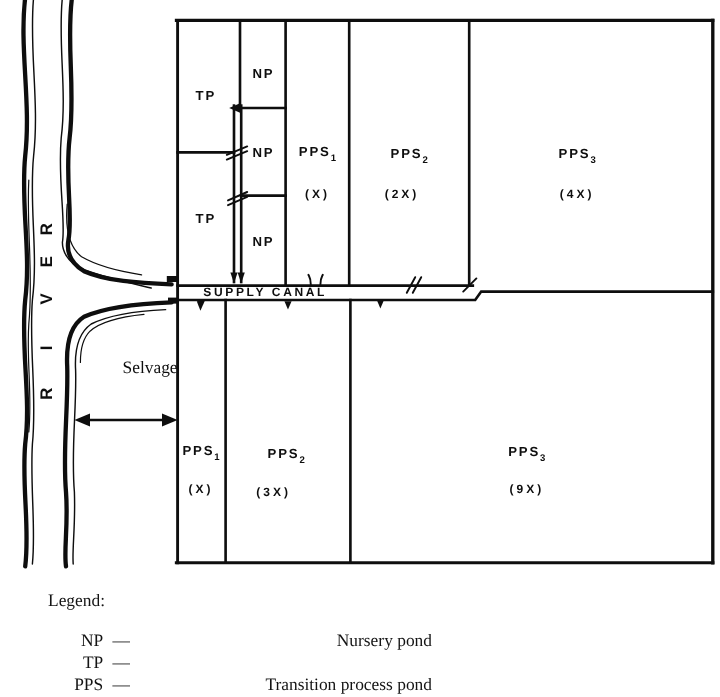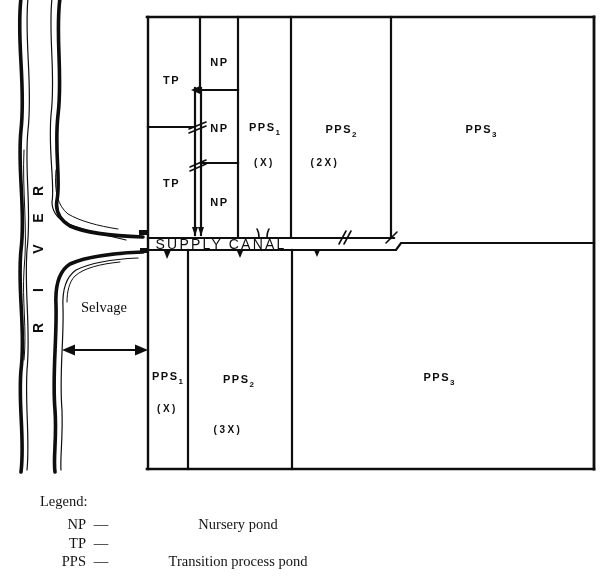--- a/index.html
+++ b/index.html
@@ -4,32 +4,32 @@
 <style>
   html,body{margin:0;padding:0;background:#fff;}
   .page{position:relative;width:600px;height:581px;background:#ffffff;overflow:hidden;
         font-family:"Liberation Sans",sans-serif;color:#0e0e0e;}
   .layer{position:absolute;left:0;top:0;}
   .lbl{position:absolute;color:#0e0e0e;text-align:center;
        font-family:"Liberation Sans",sans-serif;font-weight:700;}
   .pond{font-size:11px;letter-spacing:1.5px;line-height:12px;}
   .pond sub{font-size:8px;letter-spacing:0;vertical-align:-4px;}
   .area{font-size:10px;letter-spacing:2.5px;line-height:11px;}
-  .canal-lbl{font-size:14px;letter-spacing:2.2px;line-height:11px;font-weight:400;}
+  .canal-lbl{font-size:10px;letter-spacing:2.2px;line-height:11px;font-weight:700;}
   .river-letter{position:absolute;width:18px;height:18px;font-size:14px;font-weight:700;
                 transform:rotate(-90deg);text-align:center;line-height:18px;}
   .selvage{position:absolute;font-family:"Liberation Serif",serif;font-weight:400;
-           font-size:14.5px;line-height:18px;text-align:center;}
+           font-size:14.5px;line-height:18px;text-align:right;}
   .legend{position:absolute;left:30px;top:492px;width:330px;
           font-family:"Liberation Serif",serif;font-size:14.5px;color:#141414;}
-  .legend-title{margin-left:10px;margin-bottom:4px;line-height:19px;}
+  .legend-title{margin-left:10px;margin-bottom:14px;line-height:19px;}
   .legend-row{display:grid;grid-template-columns:56px 30px auto;line-height:18.5px;}
   .legend-abbr{text-align:right;}
   .legend-dash{text-align:center;}
-  .legend-def{text-align:center;}
+  .legend-def{text-align:right;}
 </style>
 </head>
 <body>
 
 <div class="page">
 
   <svg class="layer" width="600" height="581" viewBox="0 0 600 581">
 
     <g fill="none" stroke="#0e0e0e" stroke-linecap="round">
       <path stroke-width="3.6" d="M21,-2 C16,40 26,85 21,130 C17,170 26,210 21,250 C17,290 26,330 21,370 C18,405 25,440 21,472"></path>
@@ -102,31 +102,33 @@
   <div class="lbl pond" style="left:148px;top:74px;width:47px">TP</div>
   <div class="lbl pond" style="left:148px;top:177px;width:47px">TP</div>
   <div class="lbl pond" style="left:201px;top:56px;width:37px">NP</div>
   <div class="lbl pond" style="left:201px;top:122px;width:37px">NP</div>
   <div class="lbl pond" style="left:201px;top:196px;width:37px">NP</div>
 
   <div class="lbl pond" style="left:238px;top:121px;width:53px"><span>PPS</span><sub>1</sub></div>
   <div class="lbl area" style="left:238px;top:157px;width:53px">(X)</div>
 
   <div class="lbl pond" style="left:291px;top:123px;width:100px"><span>PPS</span><sub>2</sub></div>
-  <div class="lbl area" style="left:281px;top:157px;width:88px">(2X)</div>
+  <div class="lbl area" style="left:291px;top:157px;width:88px">(2X)</div>
 
   <div class="lbl pond" style="left:391px;top:123px;width:180px"><span>PPS</span><sub>3</sub></div>
+  <div class="lbl area" style="left:391px;top:157px;width:180px">(4X)</div>
 
   <div class="lbl pond" style="left:147px;top:370px;width:41px"><span>PPS</span><sub>1</sub></div>
   <div class="lbl area" style="left:147px;top:403px;width:41px">(X)</div>
 
   <div class="lbl pond" style="left:188px;top:373px;width:101px"><span>PPS</span><sub>2</sub></div>
-  <div class="lbl area" style="left:188px;top:424px;width:80px">(3X)</div>
+  <div class="lbl area" style="left:188px;top:405px;width:80px">(3X)</div>
 
   <div class="lbl pond" style="left:292px;top:371px;width:294px"><span>PPS</span><sub>3</sub></div>
+  <div class="lbl area" style="left:292px;top:403px;width:294px">(9X)</div>
 
   <div class="lbl canal-lbl" style="left:152px;top:239px;width:138px">SUPPLY CANAL</div>
 
   <div class="selvage" style="left:60px;top:298px;width:88px">
     <div>Selvage</div>
   </div>
 
   <div class="legend">
     <div class="legend-title">Legend:</div>
     <div class="legend-row">

